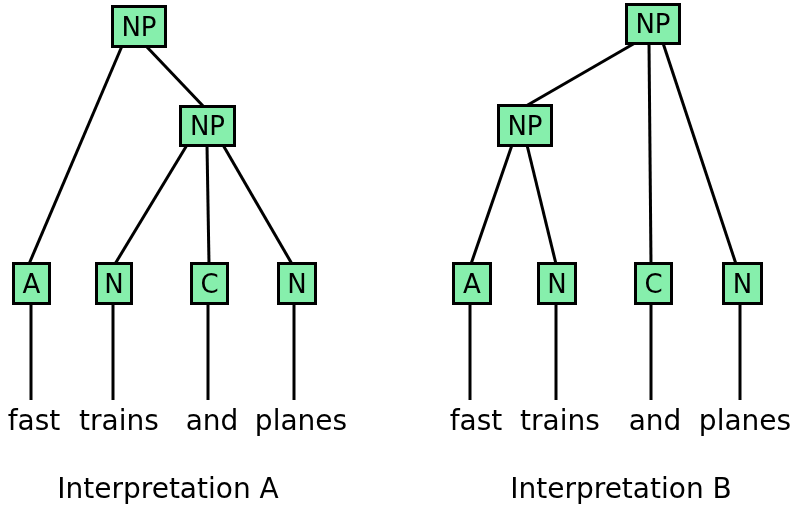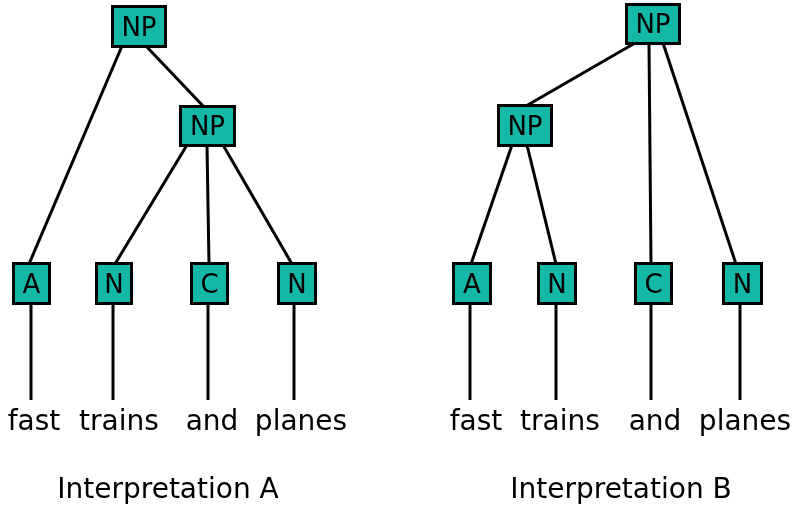--- a/index.html
+++ b/index.html
@@ -25,21 +25,21 @@
   }
   .edges line {
     stroke: #000000;
     stroke-width: 3;
     stroke-linecap: butt;
   }
   .node {
     position: absolute;
     box-sizing: border-box;
     border: 3px solid #000000;
-    background: #14b8a6;
+    background: #86efac;
     display: flex;
     align-items: center;
     justify-content: center;
     font-size: 26px;
     line-height: 1;
     color: #000000;
   }
   
   .tA-root  { left: 111px; top: 5px;   width: 56px; height: 43px; }
   .tA-np2   { left: 179px; top: 105px; width: 57px; height: 42px; }

